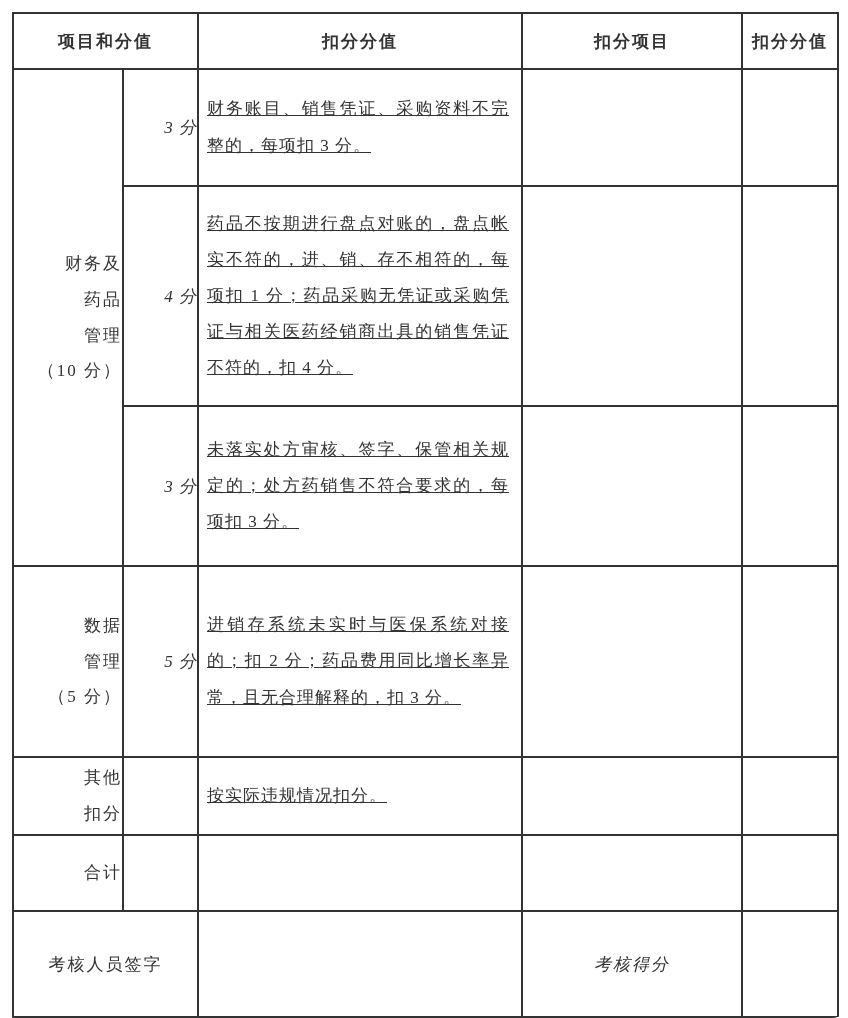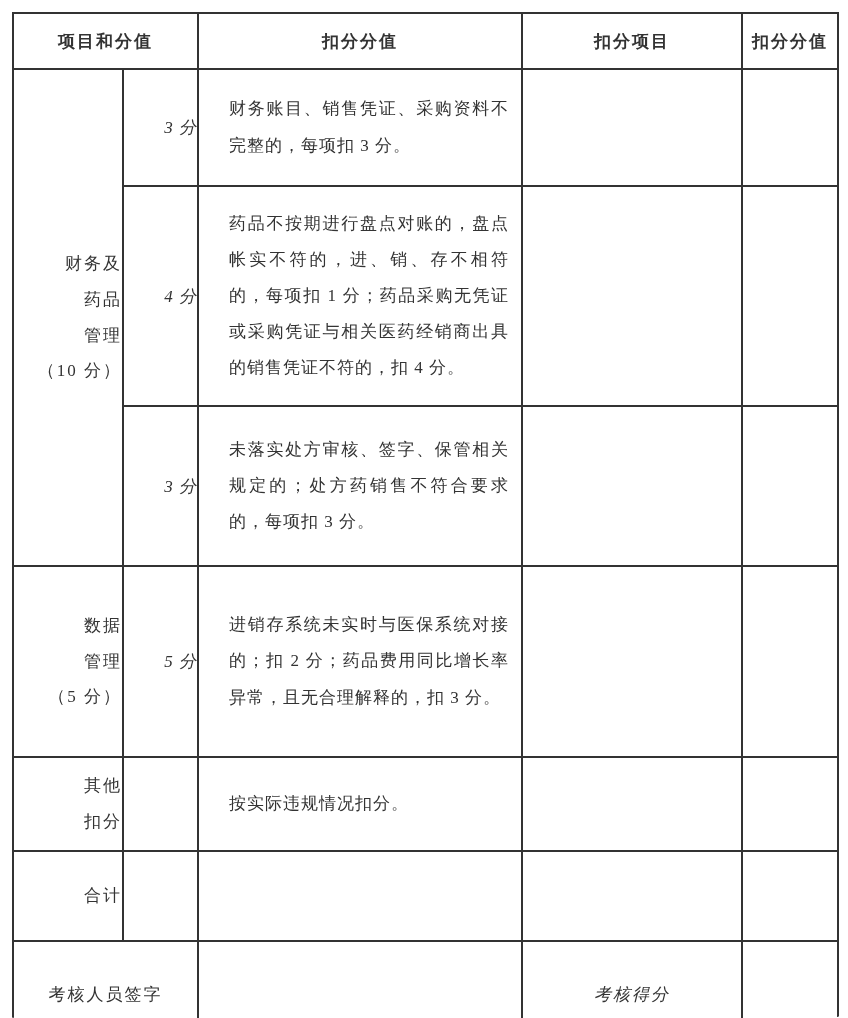--- a/index.html
+++ b/index.html
@@ -46,42 +46,43 @@
     font-size: 17px;
     text-align: center;
     letter-spacing: 2px;
   }
 
   tr.r-header   { height: 56px;  }
   tr.r-fin-1    { height: 117px; }
   tr.r-fin-2    { height: 220px; }
   tr.r-fin-3    { height: 160px; }
   tr.r-data     { height: 191px; }
-  tr.r-other    { height: 94px; margin-top: 28px;  }
-  tr.r-total    { height: 90px;  }
+  tr.r-other    { height: 78px; margin-top: 28px;  }
+  tr.r-total    { height: 76px;  }
   tr.r-sign     { height: 106px; }
 
   td.category {
     text-align: right;
     white-space: pre-line;
     line-height: 2.1;
     letter-spacing: 2px;
   }
 
   td.score {
     text-align: right;
     letter-spacing: 1px;
     font-style: italic;
   }
 
   td.standard {
     text-align: justify;
-    padding: 8px 12px 8px 30px;
+    padding: 8px 12px 8px 8px;
     line-height: 2.12;
     letter-spacing: 1px;
+    text-decoration: underline;
   }
 
   td.sign-label {
     text-align: center;
     letter-spacing: 2px;
   }
 
   td.center-label {
     text-align: center;
     letter-spacing: 2px;

